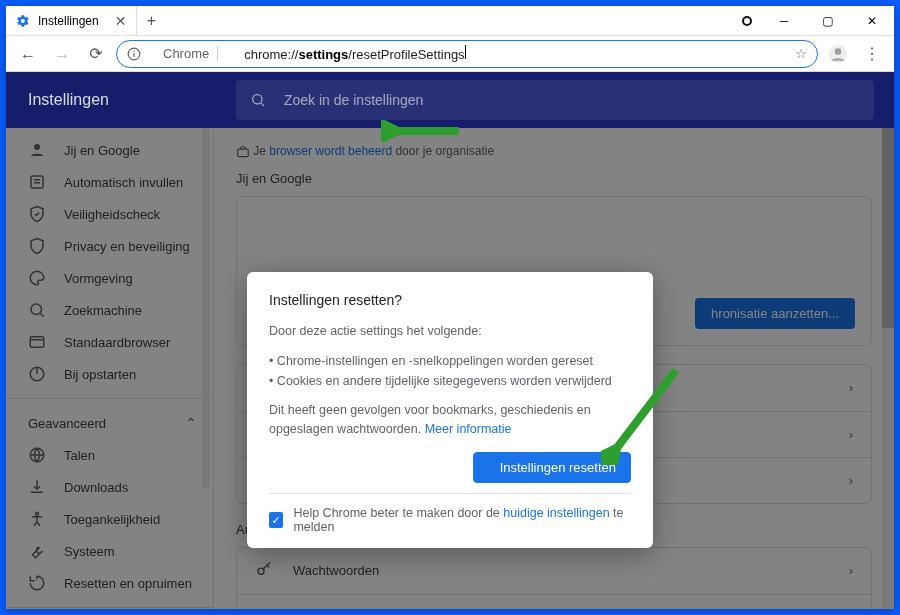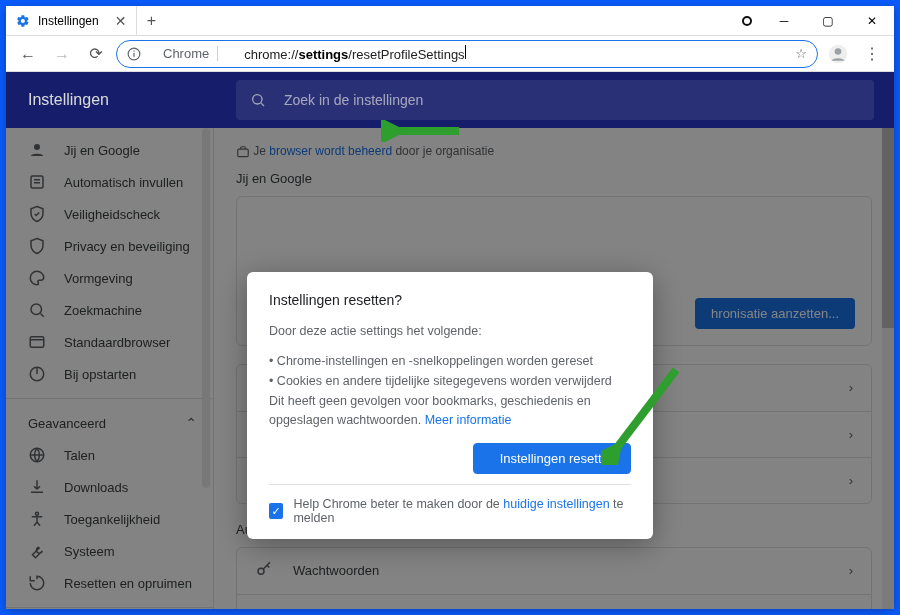--- a/index.html
+++ b/index.html
@@ -49,21 +49,21 @@
   .row:first-child { border-top:none; }
   .row .icon { width:20px; color:#5f6368; }
   .row .chev { margin-left:auto; color:#5f6368; }
 
   
   .dimmer { position:absolute; top:56px; left:0; right:0; bottom:0; background:rgba(0,0,0,0.4); z-index:5; }
   .full-dimmer { position:absolute; top:0; left:0; right:0; bottom:0; background:rgba(0,0,0,0.15); z-index:4; }
   .dialog { position:absolute; top:200px; left:50%; transform:translateX(-50%); width:406px; background:#fff; border-radius:6px; box-shadow:0 6px 30px rgba(0,0,0,.35); z-index:10; padding:20px 22px 14px; }
   .dialog h2 { font-size:14px; font-weight:500; color:#202124; margin-bottom:14px; }
   .dialog p { font-size:12.5px; color:#5f6368; line-height:1.5; margin-bottom:10px; }
-  .dialog ul { list-style:none; margin-bottom:1px; }
+  .dialog ul { list-style:none; margin-bottom:10px; }
   .dialog li { font-size:12.5px; color:#5f6368; line-height:1.6; }
   .dialog li::before { content:"• "; }
   .dialog a { color:#1a73e8; text-decoration:none; }
   .dialog .actions { display:flex; justify-content:flex-end; gap:10px; margin:14px 0 10px; }
   .btn { padding:7px 14px; font-size:13px; border-radius:4px; cursor:pointer; }
   .btn-outline { background:#fff; border:1px solid #dadce0; color:#1a73e8; }
   .btn-primary { background:#1a73e8; border:1px solid #1a73e8; color:#fff;padding-left:26px; }
   .help-row { border-top:1px solid #e0e0e0; padding-top:12px; display:flex; align-items:center; gap:10px; font-size:12.5px; color:#5f6368; }
   .checkbox { width:16px; height:16px; background:#1a73e8; border-radius:2px; display:flex; align-items:center; justify-content:center; color:#fff; font-size:11px; }
 

